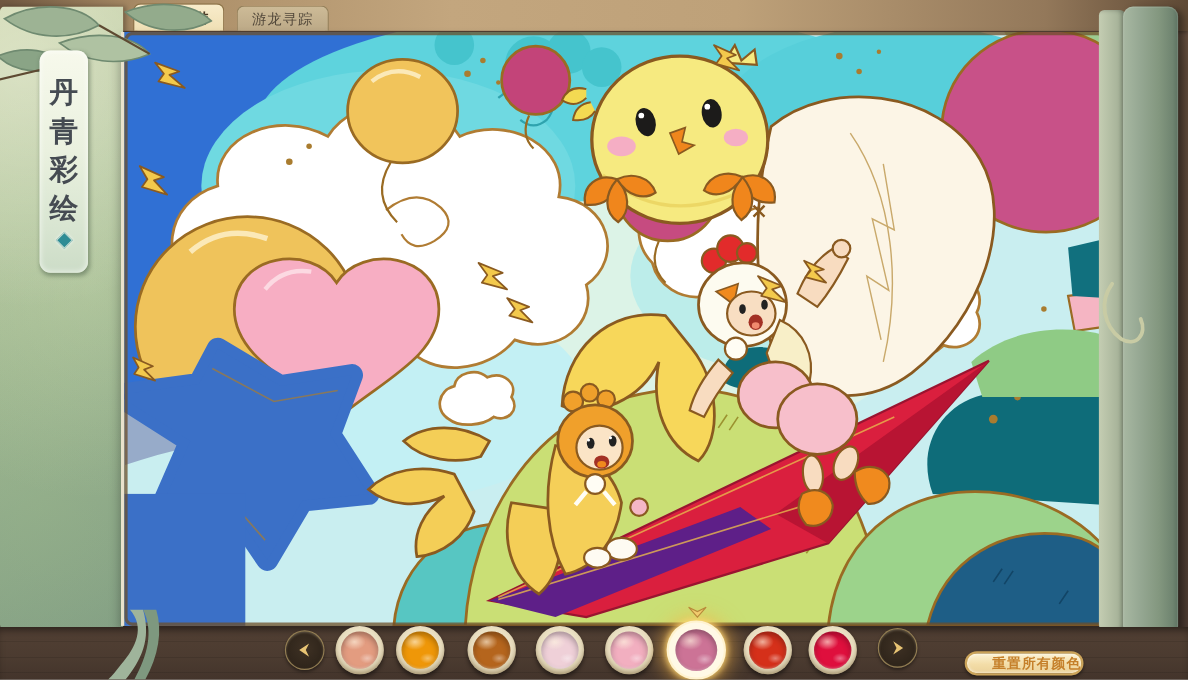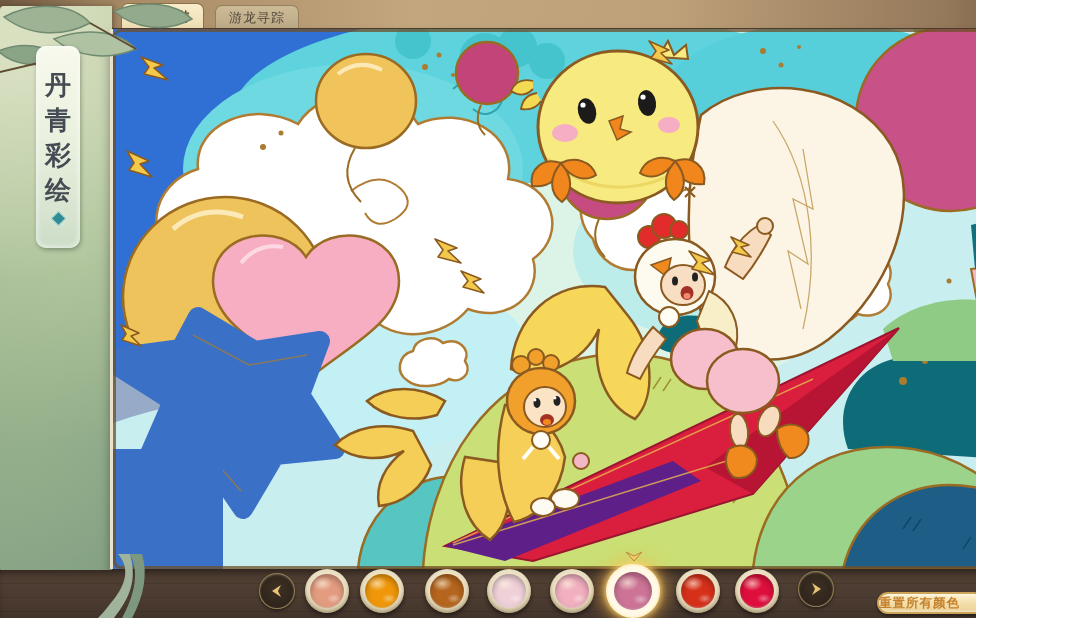--- a/index.html
+++ b/index.html
@@ -1,17 +1,17 @@
 <!DOCTYPE html>
 <html><head>
 <meta charset="utf-8">
 <style>
   html,body{margin:0;padding:0;}
   body{width:1080px;height:618px;overflow:hidden;font-family:"Liberation Sans",sans-serif;-webkit-font-smoothing:antialiased;}
-  #stage{position:relative;width:976px;height:618px;overflow:hidden;
+  #stage{position:relative;width:1080px;height:618px;overflow:hidden;
     background:linear-gradient(180deg,#6B5443 0%,#5C4839 10%,#524134 55%,#483830 100%);}
   
   .topbar{position:absolute;left:0;top:0;width:1080px;height:28px;
     background:linear-gradient(90deg,#6E563F 0%,#A98C66 12%,#C3A67E 38%,#BEA179 62%,#93785A 88%,#5E4935 100%);
     box-shadow:0 2px 3px rgba(0,0,0,.25);}
   .tab{position:absolute;height:25px;line-height:25px;text-align:center;font-size:13px;letter-spacing:1px;
     border-radius:7px 7px 0 0;box-sizing:border-box;cursor:pointer;}
   .tab.active{left:121px;top:3px;width:83px;background:linear-gradient(180deg,#F8ECCB,#EFDFB4);
     border:1px solid #8A7146;border-bottom:none;color:#4A3A26;font-weight:bold;}
   .tab.inactive{left:215px;top:5px;width:84px;height:23px;line-height:23px;
@@ -71,21 +71,21 @@
   .dish.selected .paint,.dish.selected .gloss{inset:6px;}
   .sel-marker{position:absolute;left:624px;top:550px;width:20px;height:14px;}
   
   .hint-pill{position:absolute;left:848px;top:566px;width:232px;height:21px;border-radius:11px 0 0 11px;
     background:linear-gradient(90deg, rgba(44,35,27,.88), rgba(44,35,27,.78));
     color:#EFE7D6;font-size:12px;line-height:21px;padding-left:14px;box-sizing:border-box;letter-spacing:.5px;}
   .reset-btn{position:absolute;left:877px;top:592px;width:108px;height:22px;border-radius:12px;cursor:pointer;
     background:linear-gradient(180deg,#FCF3D4 0%,#F3DDA8 55%,#EBD198 100%);
     border:2px solid #CBA45A;box-sizing:border-box;
     box-shadow:0 2px 3px rgba(0,0,0,.45), inset 0 0 3px #FFFFFF;
-    color:#C5802B;font-weight:bold;font-size:12.5px;line-height:18px;text-align:left;letter-spacing:1px;}
+    color:#C5802B;font-weight:bold;font-size:12.5px;line-height:18px;text-align:right;letter-spacing:1px;}
 </style>
 </head>
 <body>
 
 <div id="stage">
 
   <div class="topbar"></div>
   <div class="tab active">长夏欢游</div>
   <div class="tab inactive">游龙寻踪</div>
 

